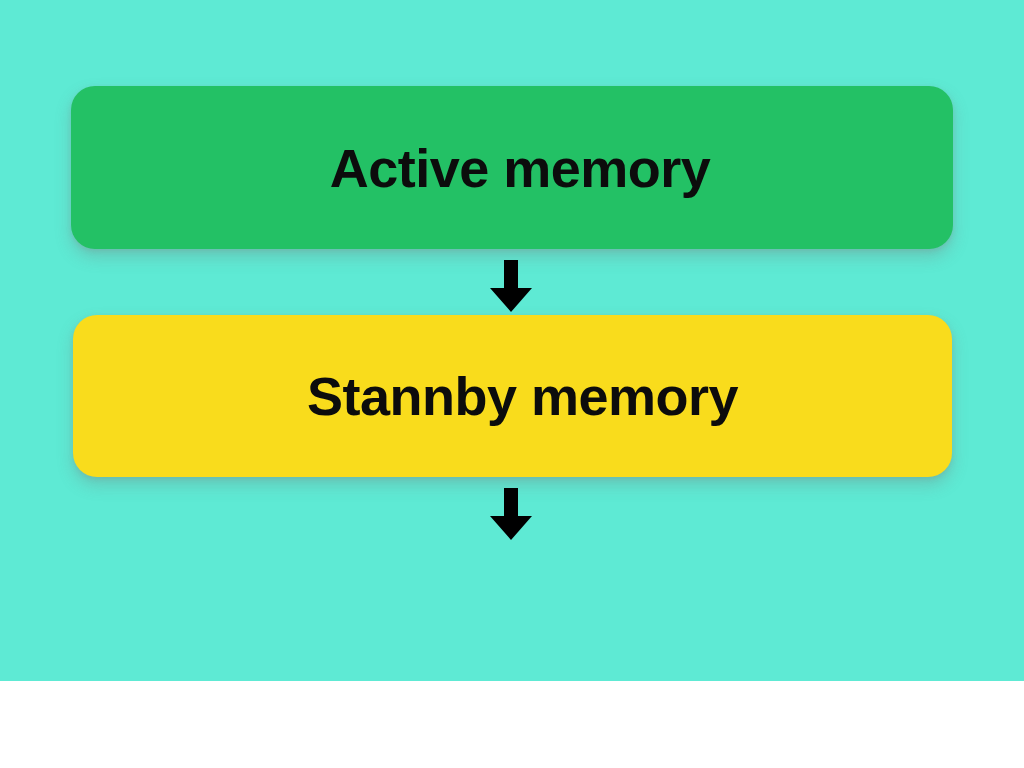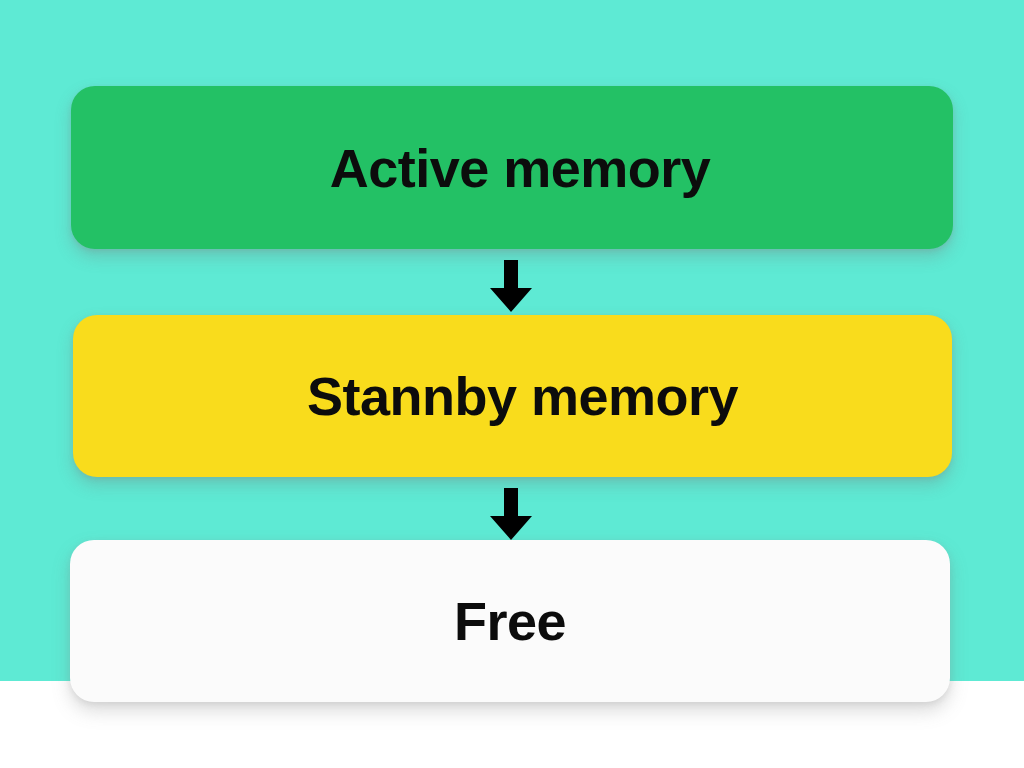--- a/index.html
+++ b/index.html
@@ -119,17 +119,14 @@
   <div class="node" id="node-standby">
     <span class="node-label">Stannby memory</span>
   </div>
 
   <div class="arrow" id="arrow-standby-free">
     <svg viewBox="0 0 48 52" xmlns="http://www.w3.org/2000/svg">
       <path d="M17 0 H31 V28 H45 L24 52 L3 28 H17 Z" fill="#000000"></path>
     </svg>
   </div>
 
-  <div class="node" id="node-free">
-    <span class="node-label">Free</span>
-  </div>
 
 </div>
 
 </body></html>

